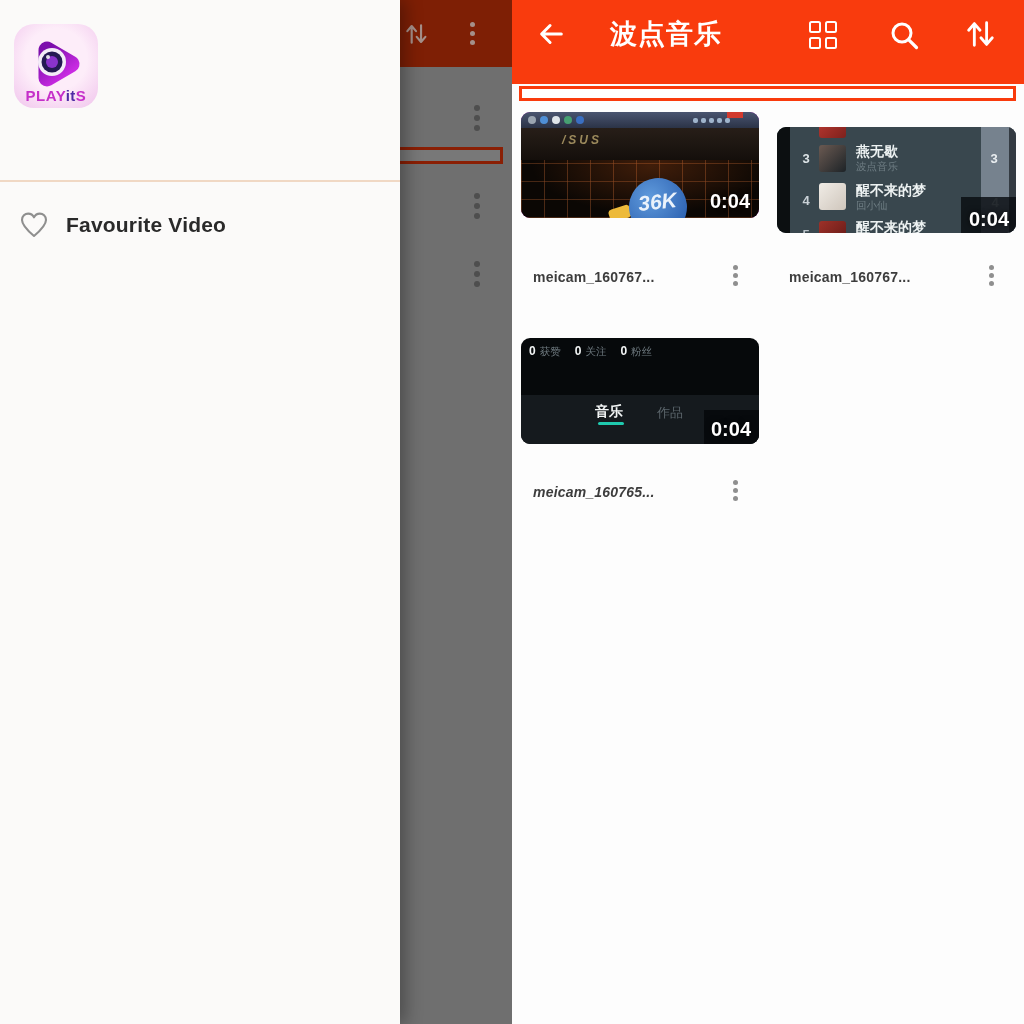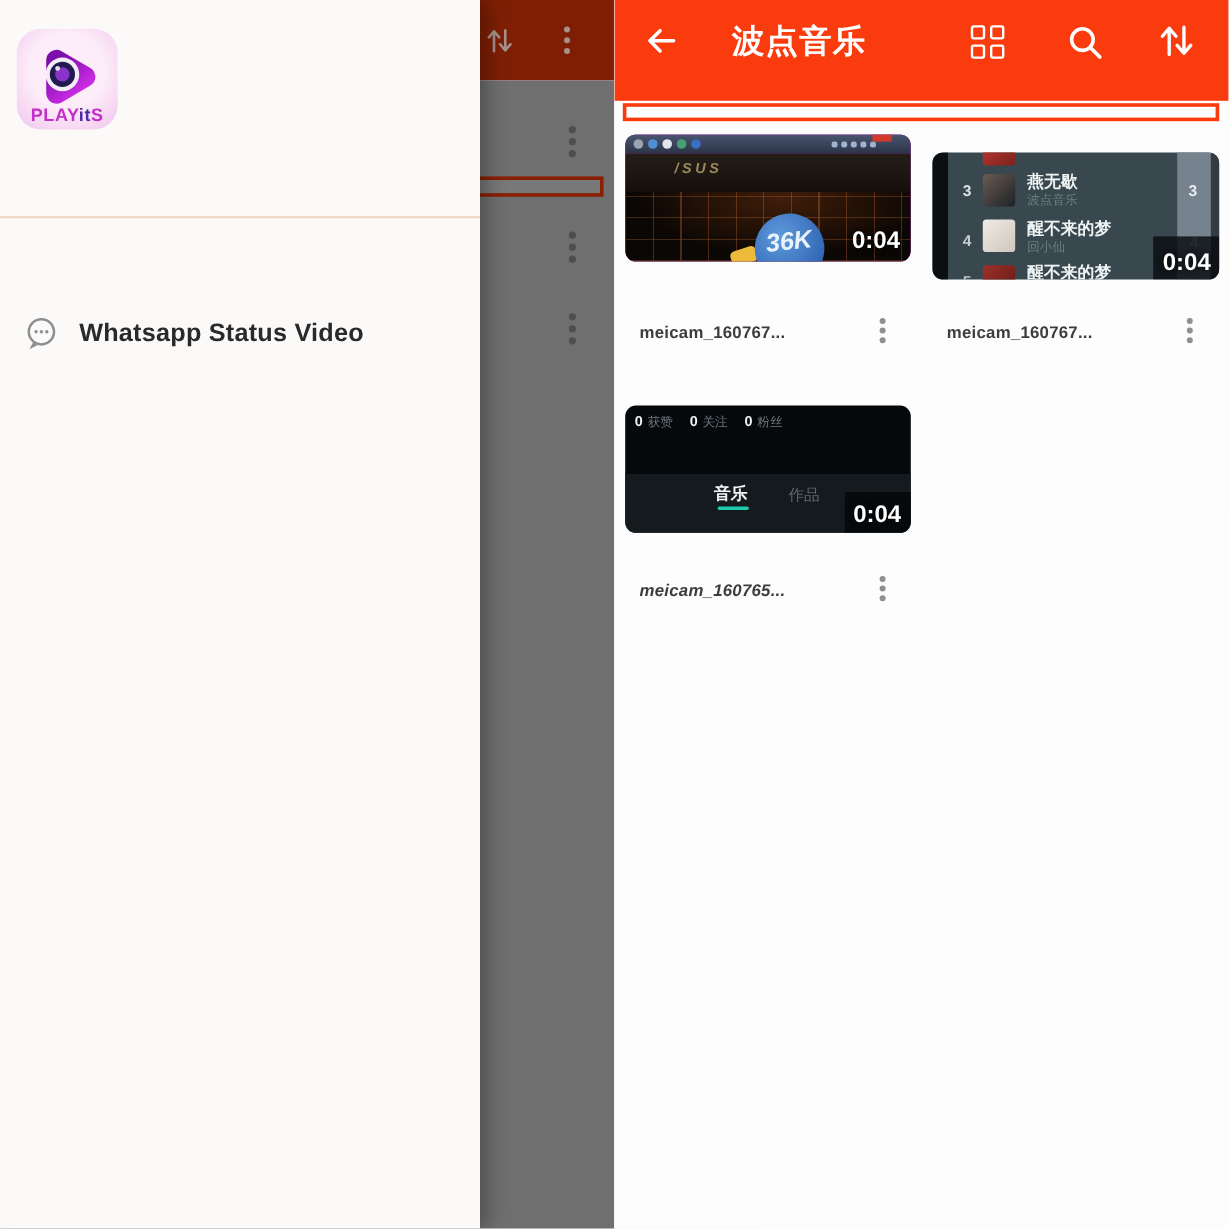--- a/index.html
+++ b/index.html
@@ -167,29 +167,25 @@
           <circle cx="38" cy="38" r="10.5" fill="#241A52"></circle>
           <circle cx="38" cy="38" r="6" fill="#8A33CB"></circle>
           <circle cx="34" cy="33" r="2" fill="#ffffff" opacity="0.85"></circle>
           <text x="42" y="77" text-anchor="middle" font-size="15" font-weight="bold" font-family="Liberation Sans, sans-serif" letter-spacing="0.5">
             <tspan fill="#C52FC9">PLAY</tspan><tspan fill="#4F2CA5">it</tspan><tspan fill="#C52FC9">S</tspan>
           </text>
         </svg>
       </div>
       <div class="drawer-divider"></div>
 
-      <div class="menu-item mi2">
+      <div class="menu-item mi1">
         <svg class="micon" viewBox="0 0 32 32">
-          <circle cx="16.5" cy="14.5" r="10.5" fill="none" stroke="#8F8F8F" stroke-width="2.1"></circle>
-          <path d="M9.5 23.5 L6.5 29 L13.5 25.5 Z" fill="#8F8F8F"></path>
-          <circle cx="12" cy="14.5" r="1.4" fill="#8F8F8F"></circle>
-          <circle cx="16.5" cy="14.5" r="1.4" fill="#8F8F8F"></circle>
-          <circle cx="21" cy="14.5" r="1.4" fill="#8F8F8F"></circle>
+          <path d="M16 27 C8.5 20.5 4 15.8 4 10.9 C4 7.2 7 4.6 10.2 4.6 C12.7 4.6 14.9 6.1 16 8.4 C17.1 6.1 19.3 4.6 21.8 4.6 C25 4.6 28 7.2 28 10.9 C28 15.8 23.5 20.5 16 27 Z" fill="none" stroke="#8F8F8F" stroke-width="2.1" stroke-linejoin="round"></path>
         </svg>
-        <span class="mlabel">Whatsapp Status Video</span>
+        <span class="mlabel">Favourite Video</span>
       </div>
     </div>
   </div>
 
   <div class="right-pane">
     <div class="topbar">
       <svg class="tb-back" viewBox="0 0 32 32">
         <path d="M27 16 H7 M15 7 L6 16 L15 25" fill="none" stroke="#fff" stroke-width="3.2" stroke-linecap="round" stroke-linejoin="round"></path>
       </svg>
       <div class="tb-title">波点音乐</div>

